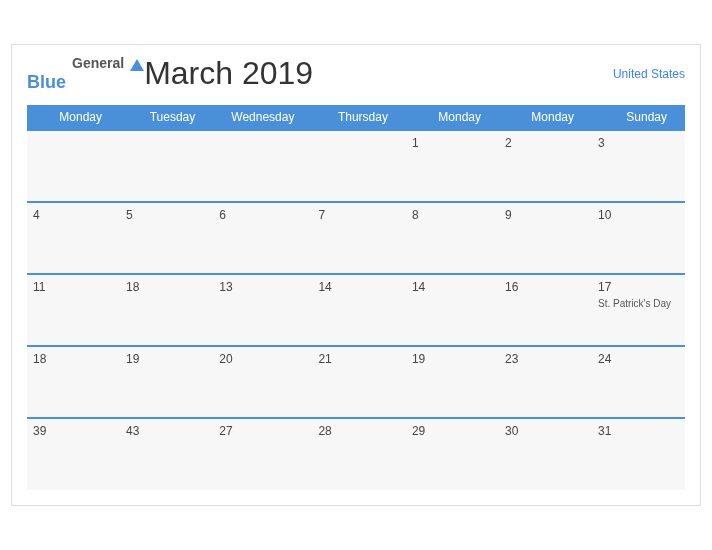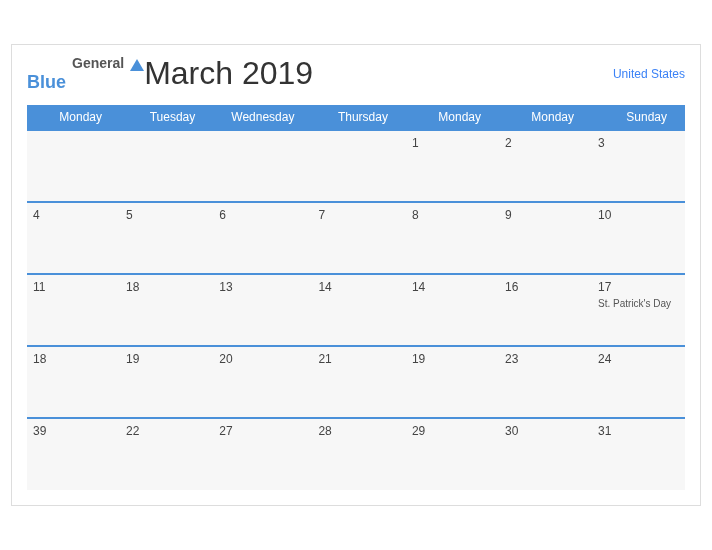--- a/index.html
+++ b/index.html
@@ -225,21 +225,21 @@
           </td>
           <td>
             <span class="day-number">24</span>
           </td>
         </tr>
         <tr>
           <td>
             <span class="day-number">39</span>
           </td>
           <td>
-            <span class="day-number">22</span>
+            <span class="day-number">43</span>
           </td>
           <td>
             <span class="day-number">27</span>
           </td>
           <td>
             <span class="day-number">28</span>
           </td>
           <td>
             <span class="day-number">29</span>
           </td>

